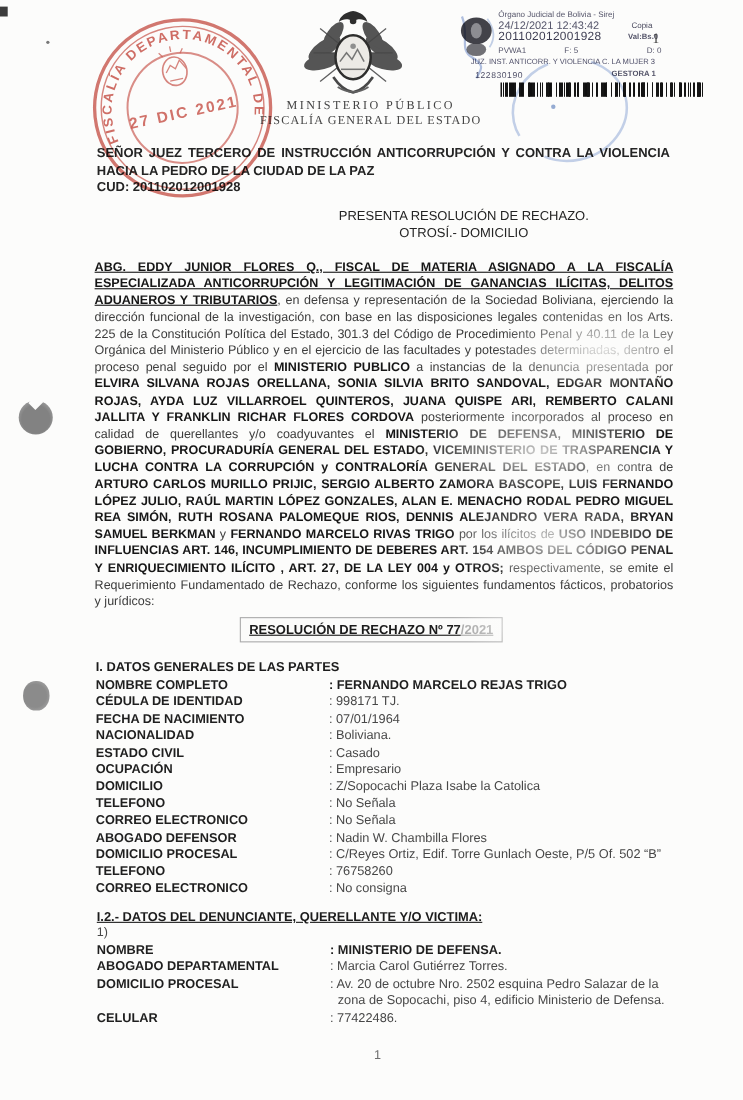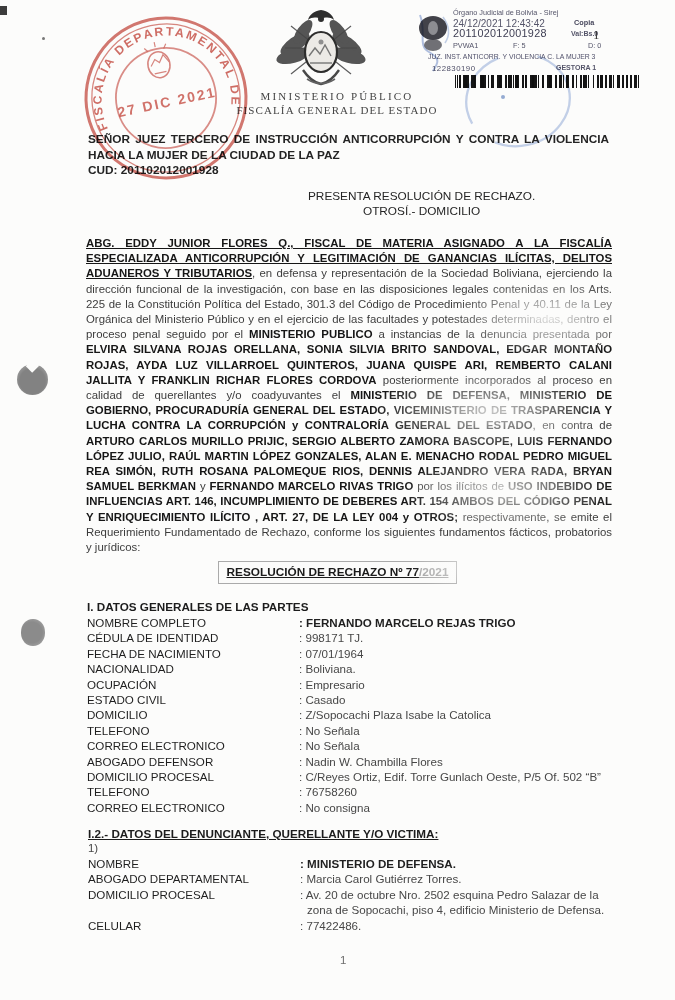--- a/index.html
+++ b/index.html
@@ -25,21 +25,21 @@
   #emblem { left:273px; top:8px; width:96px; height:82px; opacity:.95; }
   #ministry { left:234px; top:90px; width:206px; text-align:center;
     font-family:"Liberation Serif", serif; color:#454545; z-index:2; }
   #ministry .l1 { font-size:11px; letter-spacing:2.2px; }
   #ministry .l2 { font-size:11px; letter-spacing:1.1px; margin-top:2px; }
 
   
   .s-line { position:absolute; color:#55556a; white-space:nowrap; z-index:2; }
   #sj-org      { left:453px; top:8px;  font-size:7.3px; }
   #sj-datetime { left:453px; top:18px; font-size:10px; }
-  #sj-copia    { left:574px; top:18px; font-size:7.3px; font-weight:700; color:#47475c;text-align:center; }
+  #sj-copia    { left:574px; top:18px; font-size:7.3px; font-weight:400; color:#47475c;text-align:center; }
   #sj-code     { left:453px; top:27px; font-size:10.8px; font-weight:400; color:#3d3d52; letter-spacing:.3px; }
   #sj-val      { left:571px; top:30px; font-size:7px; font-weight:700; }
   #sj-pvwa     { left:453px; top:41px; font-size:7.3px; }
   #sj-f        { left:513px; top:41px; font-size:7.3px; }
   #sj-d        { left:548px; top:41px; font-size:7.3px;padding-left:40px; }
   #sj-court    { left:428px; top:53px; font-size:6.9px; color:#50506a; }
   #sj-casenum  { left:432px; top:64px; font-size:7.8px; letter-spacing:.5px; color:#4d4d66; }
   #sj-gestora  { left:556px; top:64px; font-size:7px; font-weight:700; }
   #barcode { left:455px; top:75px; width:186px; height:13px; z-index:2;
     background:
@@ -78,21 +78,21 @@
     padding:3px 8px 4px; font-size:11.8px; background:rgba(250,250,249,.5); }
 
   
   .sec-title { font-weight:700; font-size:11.7px; color:#1c1c1c; z-index:1; }
   #sec1-title { left:87px; top:600px; }
   #sec1-rows  { left:87px; top:615px; width:522px; }
   #sec2-title { left:88px; top:827px; text-decoration:underline; }
   #item-number{ left:88px; top:842px; font-size:11.4px; color:#474747; }
   #sec2-rows  { left:88px; top:856px; width:522px; }
   .frow { display:flex; font-size:11.6px; line-height:15.4px; }
-  .flbl { width:212px; flex:none; font-weight:400; color:#1f1f1f; }
+  .flbl { width:212px; flex:none; font-weight:700; color:#1f1f1f; }
   .fval { color:#474747; }
   .fval.vb { font-weight:700; color:#1f1f1f; }
   .fval .cont { padding-left:7px; }
 
   
   #page-footer { left:340px; top:954px; font-size:11.5px; color:#6e6e6e; }
 
   
   .artifact { z-index:5; pointer-events:none; }
   #blob1 { left:17px; top:364px; width:31px; height:31px; }
@@ -192,21 +192,21 @@
   <svg width="235" height="165" viewBox="0 0 235 165">
     <ellipse cx="113" cy="95" rx="52" ry="46" fill="none" stroke="#8ba5d8" stroke-width="2.3" opacity=".5" stroke-dasharray="110 30 80 40" transform="rotate(-12 113 95)"></ellipse>
     <path d="M15,10 C22,28 12,40 24,47 S33,58 28,66" fill="none" stroke="#7d98cf" stroke-width="2" opacity=".6"></path>
     <path d="M38,12 q10,14 2,26" fill="none" stroke="#7d98cf" stroke-width="1.6" opacity=".45"></path>
     <circle cx="98" cy="92" r="2" fill="#6b8ac5" opacity=".7"></circle>
   </svg>
 </div>
 
 <div class="abs" id="address">
   <div class="jl">SEÑOR JUEZ TERCERO DE INSTRUCCIÓN ANTICORRUPCIÓN Y CONTRA LA VIOLENCIA</div>
-  <div>HACIA LA MUJER DE LA CIUDAD DE LA PAZ</div>
+  <div>HACIA LA PEDRO DE LA CIUDAD DE LA PAZ</div>
   <div>CUD: 201102012001928</div>
 </div>
 
 <div class="abs" id="subject">
   <div>PRESENTA RESOLUCIÓN DE RECHAZO.</div>
   <div>OTROSÍ.- DOMICILIO</div>
 </div>
 
 <div class="abs" id="para"><span class="b u">ABG. EDDY JUNIOR FLORES Q., FISCAL DE MATERIA ASIGNADO A LA FISCALÍA ESPECIALIZADA ANTICORRUPCIÓN Y LEGITIMACIÓN DE GANANCIAS ILÍCITAS, DELITOS ADUANEROS Y TRIBUTARIOS</span><span class="">, en defensa y representación de la Sociedad Boliviana, ejerciendo la dirección funcional de la investigación, con base en las disposiciones legales contenidas en los Arts. 225 de la Constitución Política del Estado, 301.3 del Código de Procedimiento Penal y 40.11 de la Ley Orgánica del Ministerio Público y en el ejercicio de las facultades y potestades determinadas, dentro el proceso penal seguido por el </span><span class="b">MINISTERIO PUBLICO</span><span class=""> a instancias de la denuncia presentada por </span><span class="b">ELVIRA SILVANA ROJAS ORELLANA, SONIA SILVIA BRITO SANDOVAL, EDGAR MONTAÑO ROJAS, AYDA LUZ VILLARROEL QUINTEROS, JUANA QUISPE ARI, REMBERTO CALANI JALLITA Y FRANKLIN RICHAR FLORES CORDOVA</span><span class=""> posteriormente incorporados al proceso en calidad de querellantes y/o coadyuvantes el </span><span class="b">MINISTERIO DE DEFENSA, MINISTERIO DE GOBIERNO, PROCURADURÍA GENERAL DEL ESTADO, VICEMINISTERIO DE TRASPARENCIA Y LUCHA CONTRA LA CORRUPCIÓN y CONTRALORÍA GENERAL DEL ESTADO</span><span class="">, en contra de </span><span class="b">ARTURO CARLOS MURILLO PRIJIC, SERGIO ALBERTO ZAMORA BASCOPE, LUIS FERNANDO LÓPEZ JULIO, RAÚL MARTIN LÓPEZ GONZALES, ALAN E. MENACHO RODAL PEDRO MIGUEL REA SIMÓN, RUTH ROSANA PALOMEQUE RIOS, DENNIS ALEJANDRO VERA RADA, BRYAN SAMUEL BERKMAN</span><span class=""> y </span><span class="b">FERNANDO MARCELO RIVAS TRIGO</span><span class=""> por los ilícitos de </span><span class="b">USO INDEBIDO DE INFLUENCIAS ART. 146, INCUMPLIMIENTO DE DEBERES ART. 154 AMBOS DEL CÓDIGO PENAL Y ENRIQUECIMIENTO ILÍCITO</span><span class="b"> , ART. 27, DE LA LEY 004 y OTROS;</span><span class=""> respectivamente, se emite el Requerimiento Fundamentado de Rechazo, conforme los siguientes fundamentos fácticos, probatorios y jurídicos:</span></div>
 <div class="abs" id="fade-overlay"></div>
@@ -235,29 +235,29 @@
         <div>: 07/01/1964</div>
       </div>
     </div>
     <div class="frow">
       <div class="flbl">NACIONALIDAD</div>
       <div class="fval">
         <div>: Boliviana.</div>
       </div>
     </div>
     <div class="frow">
+      <div class="flbl">ESTADO CIVIL</div>
+      <div class="fval">
+        <div>: Casado</div>
+      </div>
+    </div>
+    <div class="frow">
       <div class="flbl">OCUPACIÓN</div>
       <div class="fval">
         <div>: Empresario</div>
-      </div>
-    </div>
-    <div class="frow">
-      <div class="flbl">ESTADO CIVIL</div>
-      <div class="fval">
-        <div>: Casado</div>
       </div>
     </div>
     <div class="frow">
       <div class="flbl">DOMICILIO</div>
       <div class="fval">
         <div>: Z/Sopocachi Plaza Isabe la Catolica</div>
       </div>
     </div>
     <div class="frow">
       <div class="flbl">TELEFONO</div>

